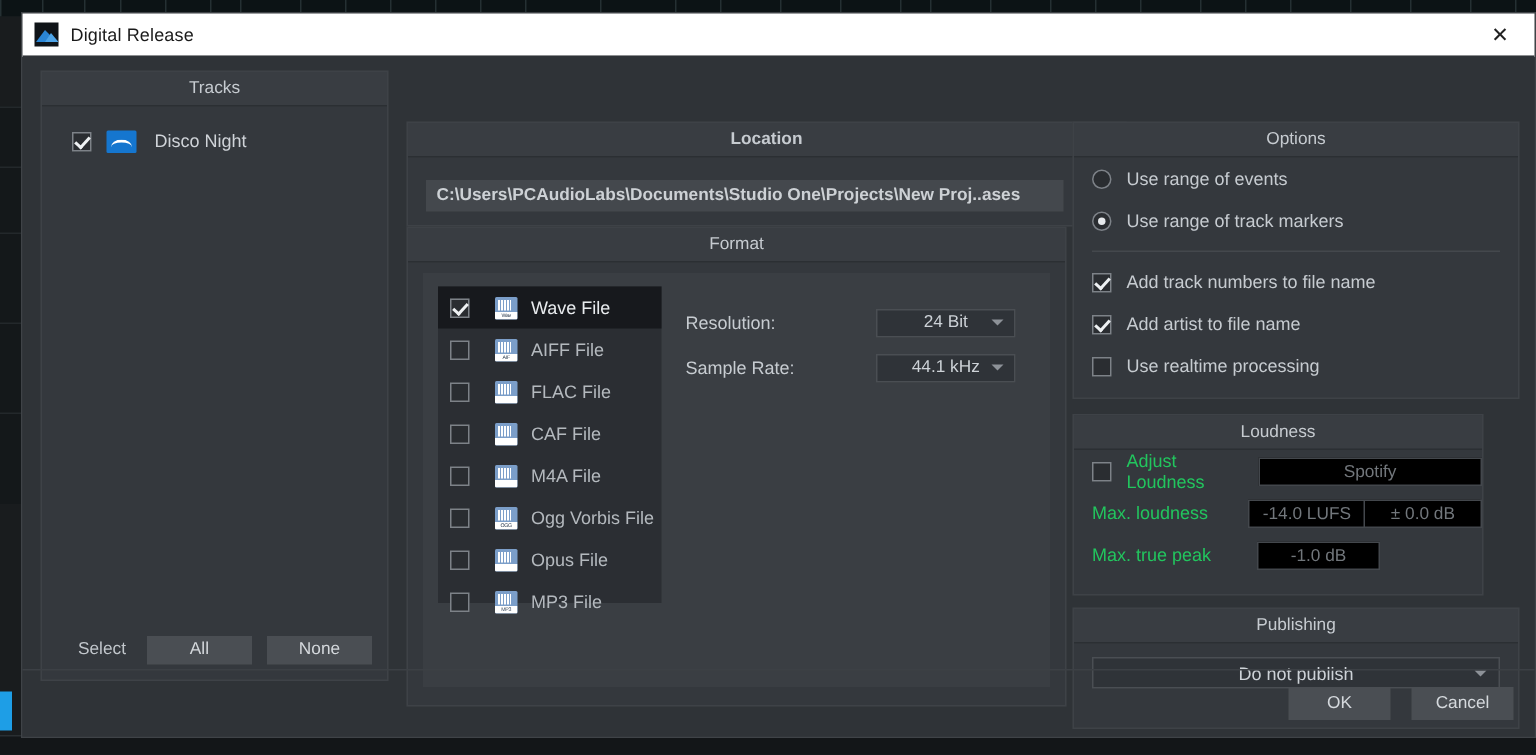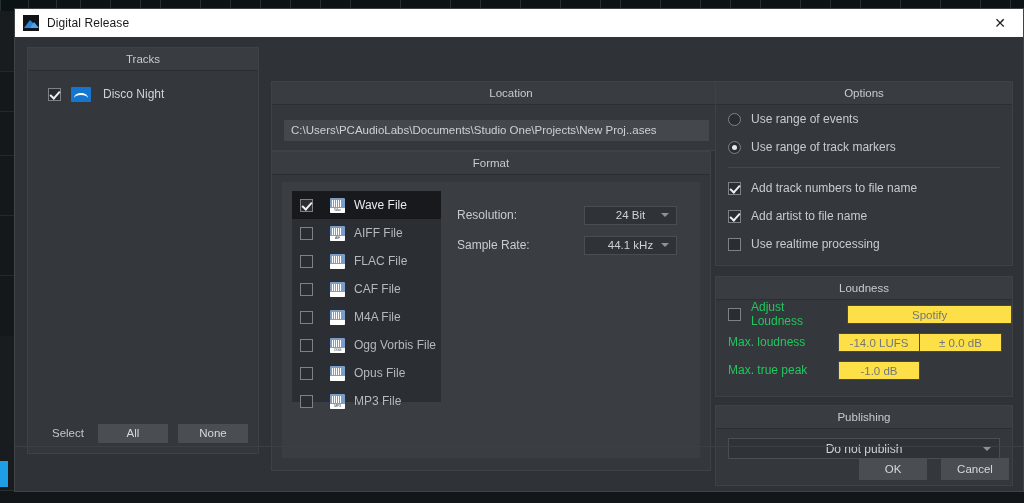--- a/index.html
+++ b/index.html
@@ -138,21 +138,21 @@
     border-radius: 60% 60% 0 0 / 100% 100% 0 0;
     transform: none;
   }
   #tracks-footer {
     position: absolute; left: 12px; right: 0; bottom: 0; height: 40px;
     display: flex; align-items: center; padding-left: 12px;
   }
   #select-label { font-size: 11.5px; color: #c2c7cc; margin-right: 14px; }
 
   
-  #panel-location { left: 256px; top: 44px; width: 480px; height: 70px; }
+  #panel-location { left: 256px; top: 44px; width: 480px; height: 70px; font-weight: bold; }
   #location-row { display: flex; align-items: center; padding: 15px 12px 0 12px; }
   #location-field {
     flex: 1; height: 21px; line-height: 21px;
     background: #44484d;
     color: #cdd1d5; font-size: 11.5px;
     padding: 0 7px; box-sizing: border-box;
     white-space: nowrap; overflow: hidden;
   }
   #browse-btn {
     width: 21px; height: 21px; margin-left: 8px;
@@ -246,25 +246,25 @@
     content: ""; position: absolute; left: 3px; top: 0px;
     width: 4px; height: 8px;
     border-right: 2px solid #eef1f3; border-bottom: 2px solid #eef1f3;
     transform: rotate(42deg);
   }
   #opt-divider {
     height: 1px; background: #44484d; margin: 6px 12px 6px 12px;
   }
 
   
-  #panel-loudness { left: 700px; top: 239px; width: 298px; height: 121px; }
+  #panel-loudness { left: 700px; top: 239px; width: 274px; height: 121px; }
   .loud-row { display: flex; align-items: center; height: 28px; padding-left: 12px; }
   .loud-label { font-size: 12px; color: #22c55e; }
   .loud-box {
-    background: #fde047; border: 1px solid #43474c;
+    background: #000000; border: 1px solid #43474c;
     color: #72777c; font-size: 11.5px;
     height: 19px; line-height: 18px; text-align: center;
     box-sizing: border-box;
   }
   #adjust-preset { width: 166px; margin-left: 8px; }
   #max-loudness-val { width: 82px; }
   #max-loudness-tol { width: 82px; border-left: none; }
   #max-peak-val { width: 82px; }
   .loud-spacer { width: 110px; }
 

